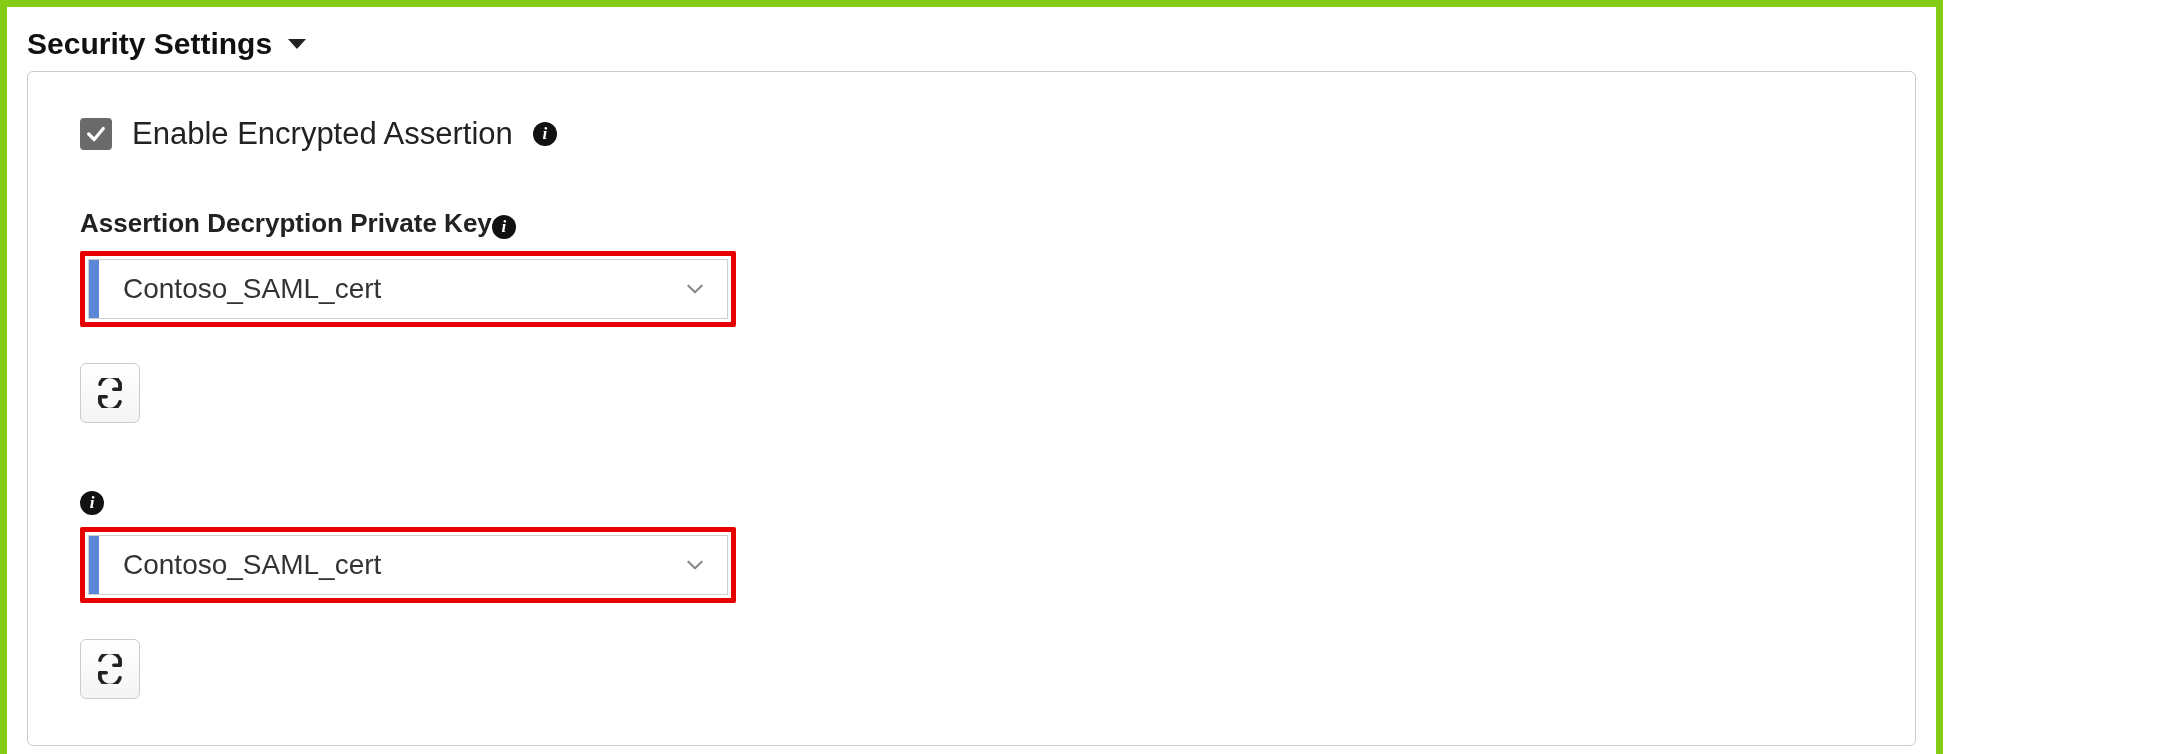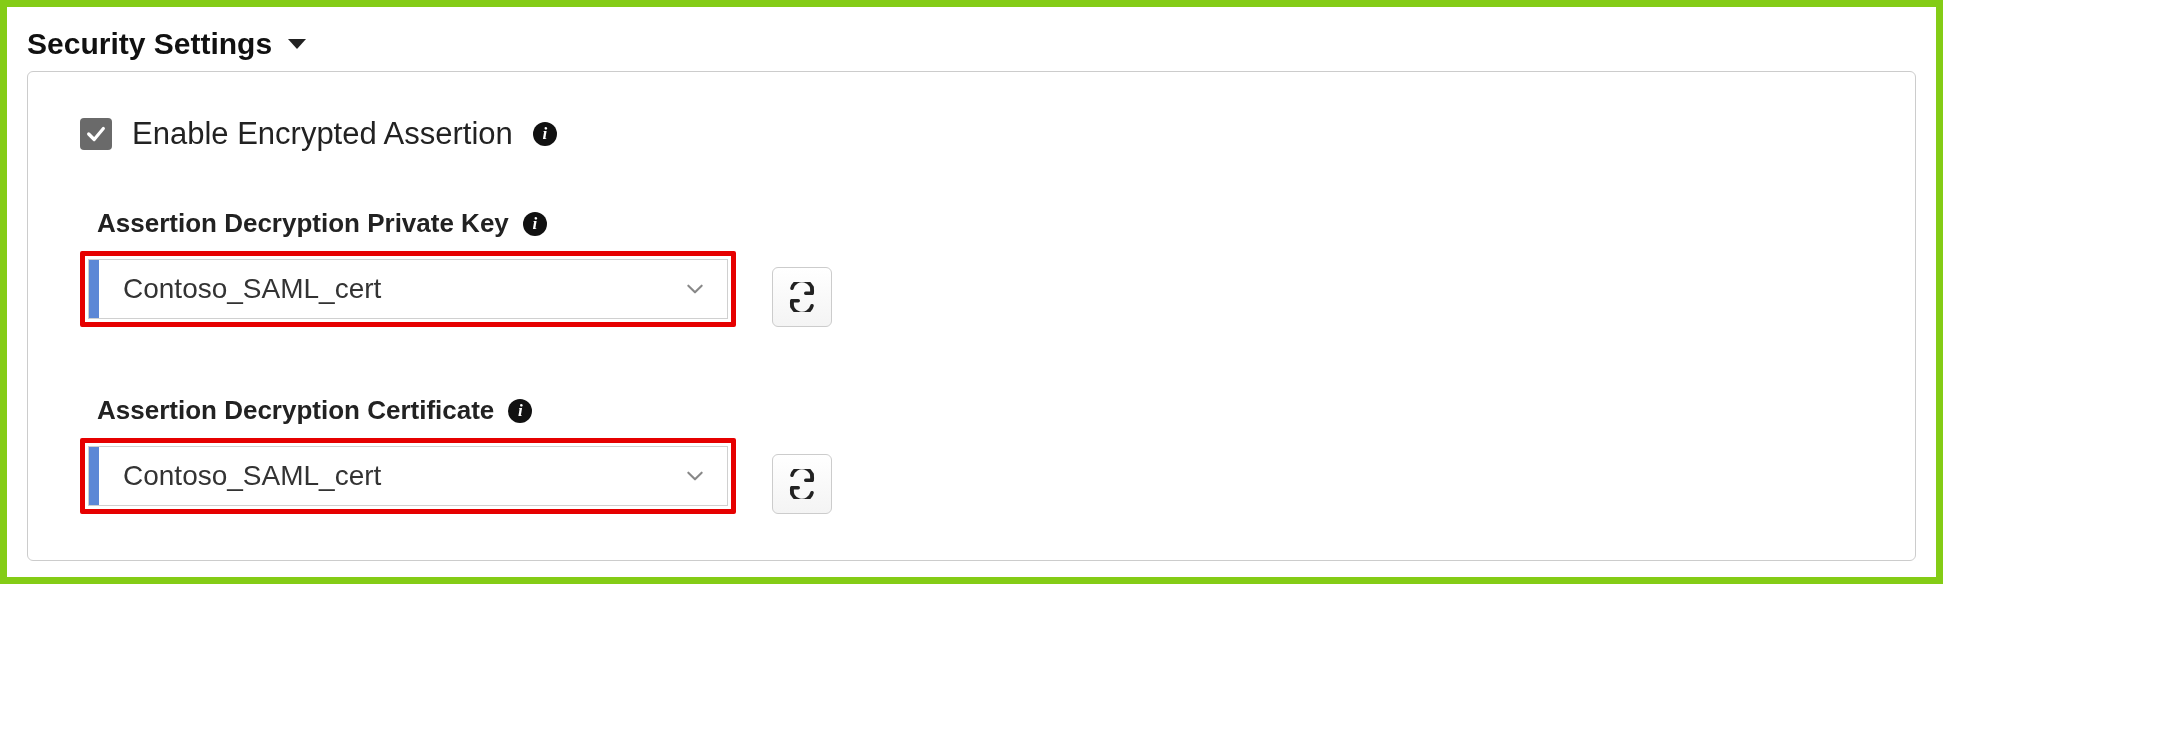--- a/index.html
+++ b/index.html
@@ -72,34 +72,33 @@
     border-radius: 50%;
     font-weight: 700;
     font-style: italic;
     font-family: Georgia, "Times New Roman", serif;
     font-size: 17px;
     flex-shrink: 0;
   }
   .field-block { margin-top: 20px; }
   .field-label-row {
     display: flex;
-    align-items: center;
-    gap: 14px;
+    align-items: flex-end;
     margin-bottom: 12px;
-    margin-left: 17px;
   }
   .field-label {
     font-size: 26px;
     font-weight: 700;
     color: #222;
   }
   .field-control-row {
     display: flex;
-    align-items: flex-end;
+    align-items: flex-start;
     gap: 36px;
+    flex-direction: column;
   }
   .highlight-box {
     border: 5px solid #e60000;
     padding: 3px;
     border-radius: 2px;
     display: inline-block;
   }
   .select-control {
     width: 640px;
     height: 60px;
@@ -191,21 +190,20 @@
             <path d="M4 20 L4 15 L9 15" stroke="#222" stroke-width="2.8" fill="none" stroke-linecap="round" stroke-linejoin="round"></path>
           </svg>
         </div>
       </div>
     </div>
 
     <div class="spacer"></div>
 
     <div class="field-block">
       <div class="field-label-row">
-        <span class="field-label">Assertion Decryption Certificate</span>
         <span class="info-icon">i</span>
       </div>
       <div class="field-control-row">
         <div class="highlight-box">
           <div class="select-control">
             <div class="select-accent"></div>
             <div class="select-value">Contoso_SAML_cert</div>
             <div class="select-caret">
               <svg width="20" height="20" viewBox="0 0 24 24">
                   <path d="M4 8 L12 16 L20 8" stroke="#888" stroke-width="2.5" fill="none" stroke-linecap="round" stroke-linejoin="round"></path>

